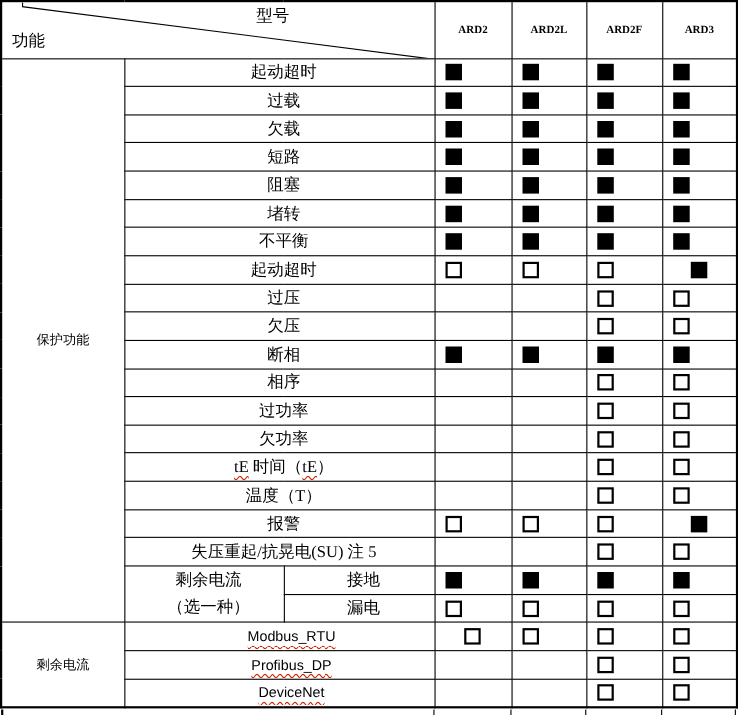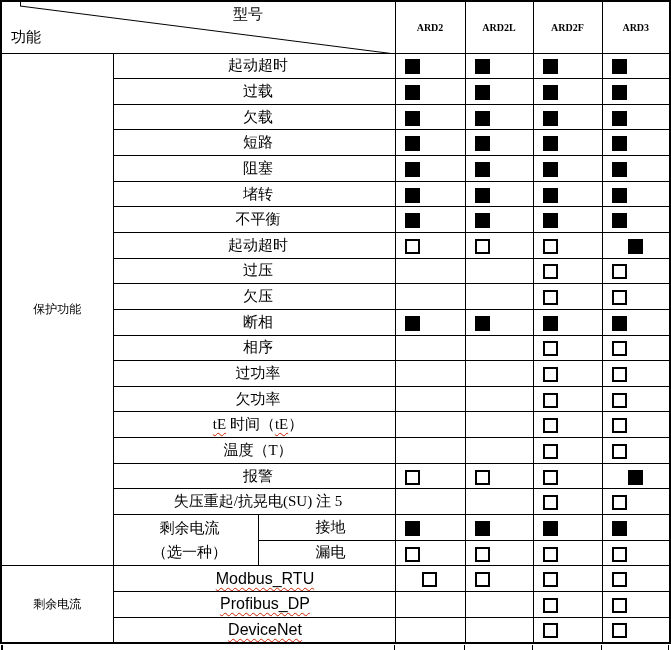--- a/index.html
+++ b/index.html
@@ -12,21 +12,21 @@
   thead tr{height:52px;}
   tbody tr{height:25.65px;}
   th.corner{position:relative;text-align:left;}
   .c-top{position:absolute;left:231px;top:3px;font-size:15px;}
   .c-bot{position:absolute;left:9px;top:26px;font-size:15px;text-align:right;}
   .diag{position:absolute;left:0;top:0;}
   th.model{text-align:center;font-size:10px;font-weight:700;}
   td.group{text-align:center;font-size:12px;}
   td.name,td.sub{text-align:center;padding-left:8px;}
   td.name .line{display:block;line-height:24px;}
-  td.latin{font-family:"Liberation Sans",sans-serif;font-size:16px;padding-left:22px;}
+  td.latin{font-family:"Liberation Sans",sans-serif;font-size:13px;padding-left:22px;}
   .wavy{text-decoration:underline;text-decoration-style:wavy;
         text-decoration-color:var(--squiggle);text-decoration-thickness:1px;
         text-underline-offset:3px;}
   td.mc{padding-left:9px;}
   td.mc.center{padding-left:0;text-align:center;}
   td.mc.indent{padding-left:26px;}
   .sq{display:inline-block;vertical-align:middle;}
   .sq.f{width:15px;height:15px;background:var(--ink);}
   .sq.e{width:11px;height:11px;border:2px solid var(--ink);background:var(--paper);}
   .sliver{position:absolute;left:0;top:645px;width:671px;height:5px;background:var(--paper);}

